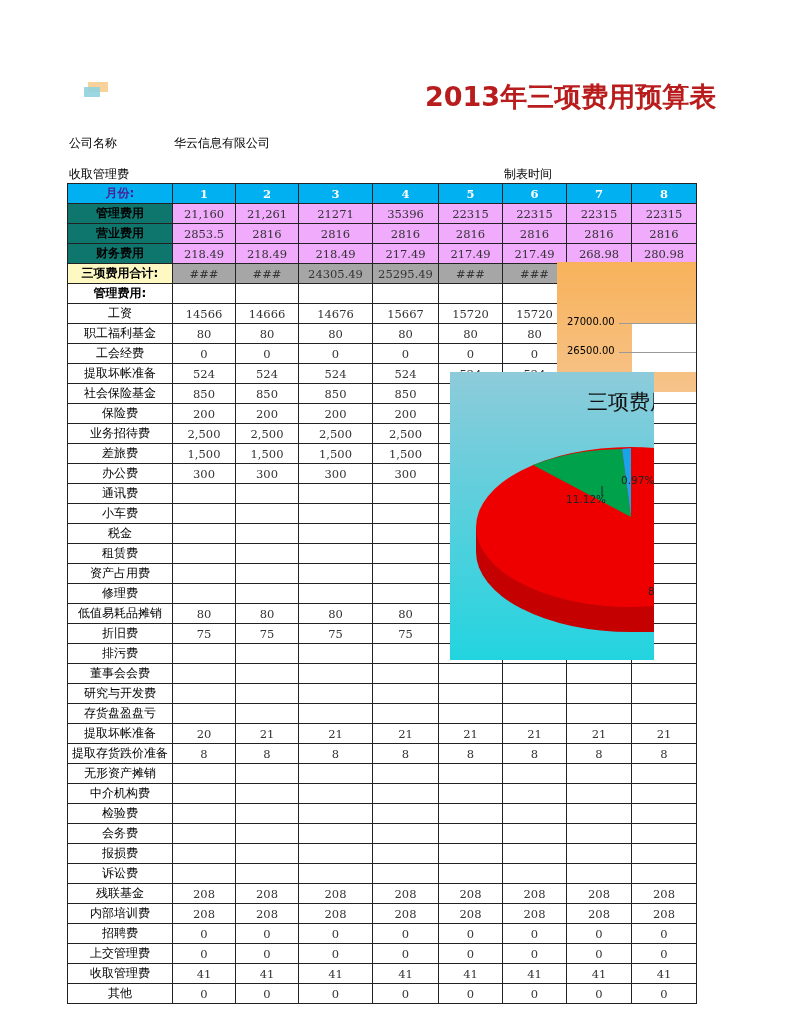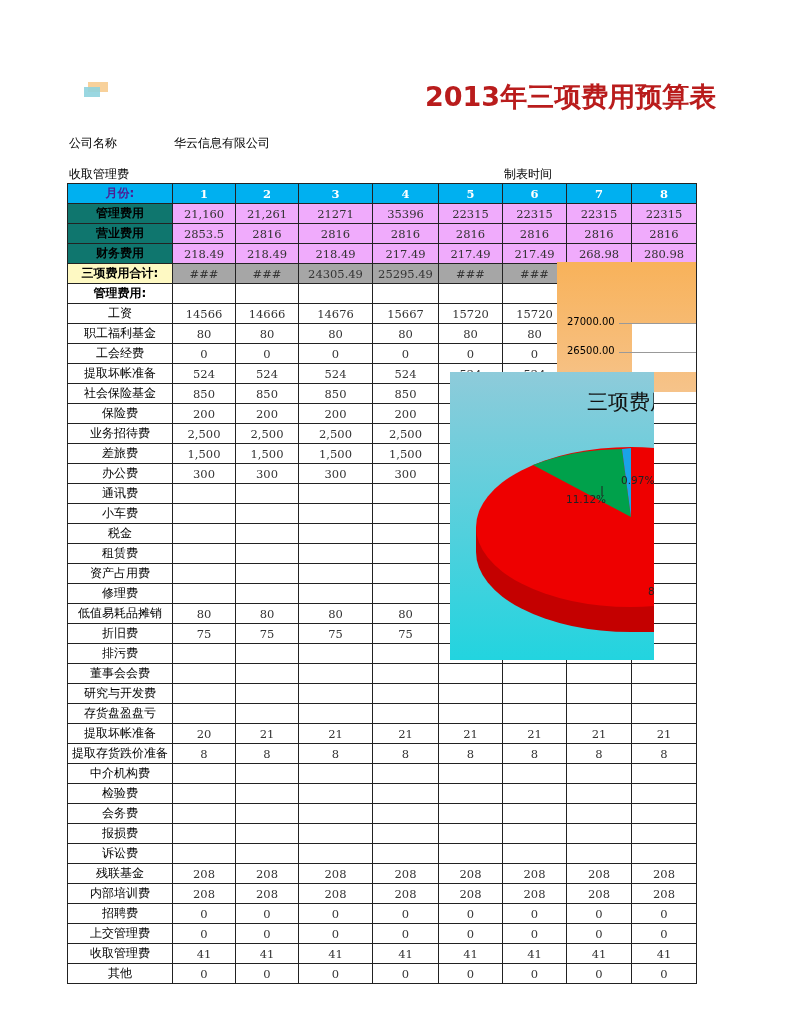--- a/index.html
+++ b/index.html
@@ -372,20 +372,31 @@
           <td>8</td>
           <td>8</td>
           <td>8</td>
           <td>8</td>
           <td>8</td>
           <td>8</td>
           <td>8</td>
           <td>8</td>
         </tr>
         <tr>
+          <td class="lbl">无形资产摊销</td>
+          <td></td>
+          <td></td>
+          <td></td>
+          <td></td>
+          <td></td>
+          <td></td>
+          <td></td>
+          <td></td>
+        </tr>
+        <tr>
           <td class="lbl">中介机构费</td>
           <td></td>
           <td></td>
           <td></td>
           <td></td>
           <td></td>
           <td></td>
           <td></td>
           <td></td>
         </tr>

